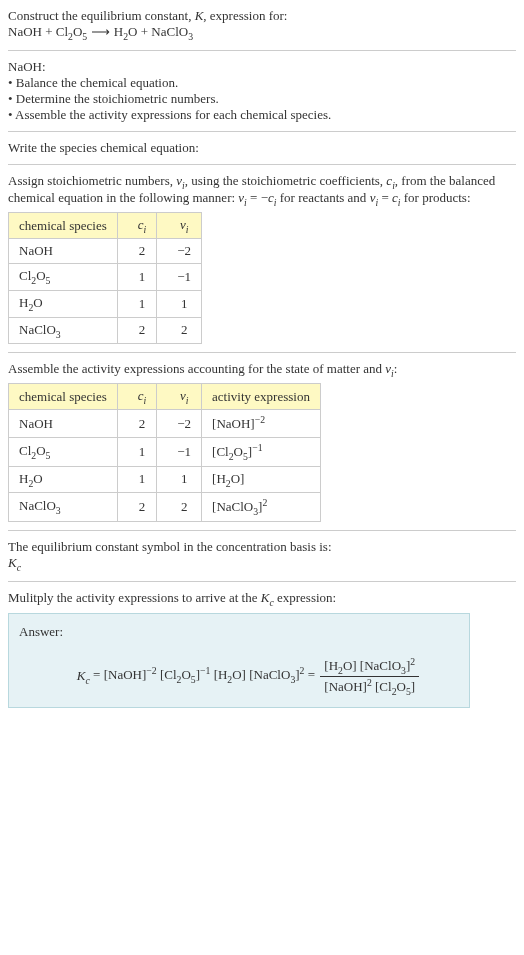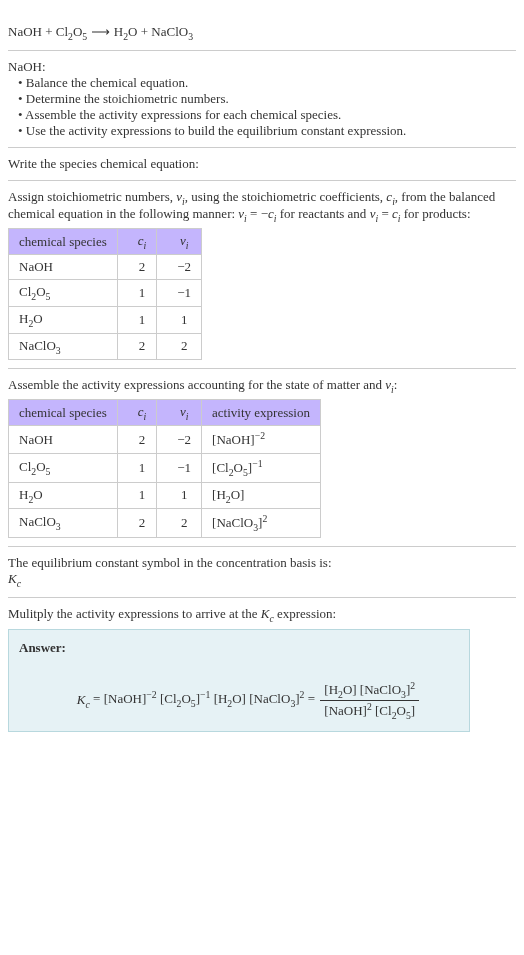--- a/index.html
+++ b/index.html
@@ -31,49 +31,48 @@
       vertical-align: super;
       font-size: 0.75em;
     }
     .italic {
       font-style: italic;
     }
     .arrow {
       margin: 0 4px;
     }
     .bullet {
-      margin-left: 10px;
+      margin-left: 0;
     }
     table {
       border-collapse: collapse;
       margin-top: 4px;
     }
     td, th {
       border: 1px solid #ccc;
       padding: 4px 10px;
       text-align: left;
       font-weight: normal;
     }
     th {
-      background: #c4b5fd;
+      background: #fef9c3;
     }
     .col-c {
       text-align: center;
       padding-left: 20px;
     }
     .answer-box {
       background: #e6f2f5;
       border: 1px solid #b8d8de;
       padding: 10px;
       display: inline-block;
       min-width: 440px;
     }
     .answer-label {
-      margin-bottom: 24px;
-      font-weight: bold;
+      margin-bottom: 16px;
     }
     .frac {
       display: inline-block;
       vertical-align: middle;
       text-align: center;
       margin: 0 2px;
     }
     .frac .num {
       display: block;
       border-bottom: 1px solid #333;
@@ -87,32 +86,31 @@
       text-align: center;
       padding-left: 20px;
     }
   </style>
 </head>
 <body>
 
 
 
 <div class="section">
-  <br>
+  <span>Construct the equilibrium constant, <span class="italic">K</span>, expression for:</span><br>
   <span class="equation">NaOH + Cl<span class="sub">2</span>O<span class="sub">5</span><span class="arrow">⟶</span>H<span class="sub">2</span>O + NaClO<span class="sub">3</span></span>
 </div>
 
 <hr>
 
 <div class="section">
   <span>NaOH:</span><br>
   <span class="bullet">• Balance the chemical equation.</span><br>
   <span class="bullet">• Determine the stoichiometric numbers.</span><br>
   <span class="bullet">• Assemble the activity expressions for each chemical species.</span><br>
-  <span class="bullet">• Use the activity expressions to build the equilibrium constant expression.</span>
 </div>
 
 <hr>
 
 <div class="section">
   <span>Write the species chemical equation:</span><br>
 </div>
 
 <hr>
 

